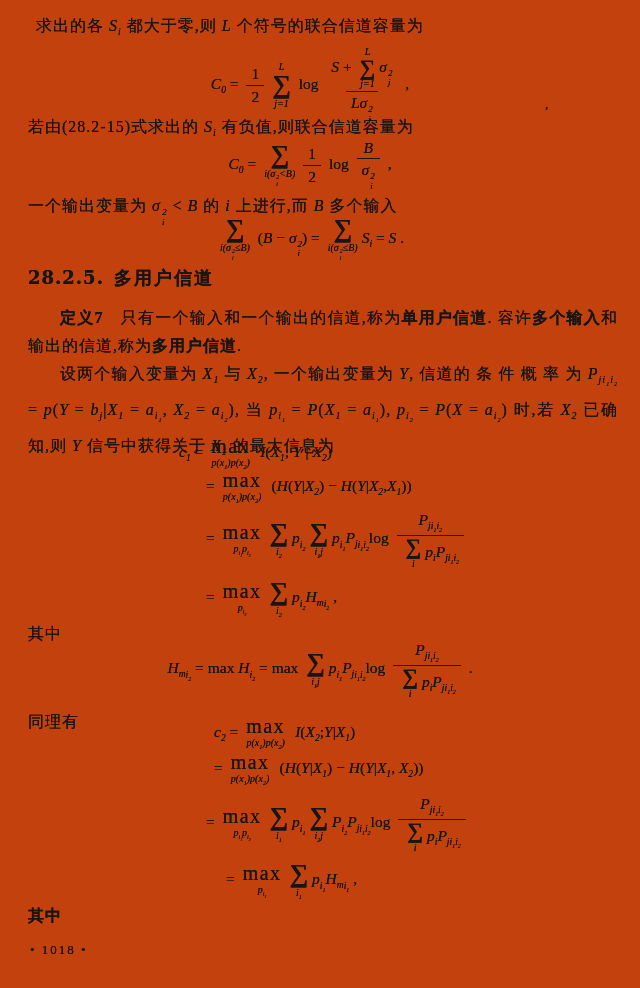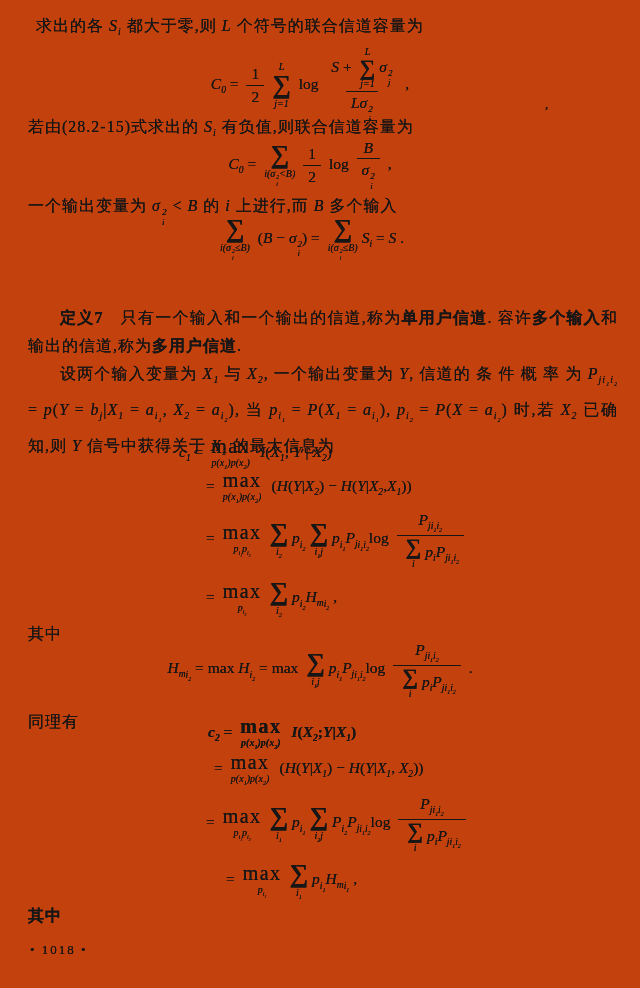--- a/index.html
+++ b/index.html
@@ -103,20 +103,23 @@
           <span class="ssu">2</span>
           <span class="ssd">i</span>
         </span></span><span class="tx">) = </span><span class="bo">
         <span class="sg">∑</span>
         <span class="lm"><span class="mv"><span class="vi">i</span></span><span class="tx">(</span><span class="mv"><span class="vi">σ</span><span class="ssk">
               <span class="ssu">2</span>
               <span class="ssd">i</span>
             </span></span><span class="tx">≤</span><span class="mv"><span class="vi">B</span></span><span class="tx">)</span></span>
       </span><span class="mv"><span class="vi">S</span><sub>i</sub></span><span class="tx"> = </span><span class="mv"><span class="vi">S</span></span><span class="tx"> .</span></div>
 
+  <div class="blk heading" style="top:266px;left:28px;">
+    <span class="hnum">28.2.5.</span><span>多用户信道</span>
+  </div>
 
   <div class="blk cjk para indent" style="top:304px;left:28px;line-height:28px;"><span class="tx bd">定义7</span><span class="tx">　只有一个输入和一个输出的信道,称为</span><span class="tx bd">单用户信道</span><span class="tx">. 容许</span><span class="tx bd">多个输入</span><span class="tx">和输出的信道,称为</span><span class="tx bd">多用户信道</span><span class="tx">.</span></div>
 
   <div class="blk cjk para indent" style="top:361px;left:28px;line-height:26px;"><span class="tx">设两个输入变量为 </span><span class="mv"><span class="vi">X</span><sub>1</sub></span><span class="tx"> 与 </span><span class="mv"><span class="vi">X</span><sub>2</sub></span><span class="tx">, 一个输出变量为 </span><span class="mv"><span class="vi">Y</span></span><span class="tx">, 信道的 条 件 概 率 为 </span><span class="mv"><span class="vi">P</span><sub><span class="mv"><span class="vi">j</span></span><span class="mv"><span class="vi">i</span><sub>1</sub></span><span class="mv"><span class="vi">i</span><sub>2</sub></span></sub></span><span class="tx"> = </span><span class="mv"><span class="vi">p</span></span><span class="tx">(</span><span class="mv"><span class="vi">Y</span></span><span class="tx"> = </span><span class="mv"><span class="vi">b</span><sub><span class="mv"><span class="vi">j</span></span></sub></span><span class="tx">|</span><span class="mv"><span class="vi">X</span><sub>1</sub></span><span class="tx"> = </span><span class="mv"><span class="vi">a</span><sub><span class="mv"><span class="vi">i</span><sub>1</sub></span></sub></span><span class="tx">, </span><span class="mv"><span class="vi">X</span><sub>2</sub></span><span class="tx"> = </span><span class="mv"><span class="vi">a</span><sub><span class="mv"><span class="vi">i</span><sub>2</sub></span></sub></span><span class="tx">), 当 </span><span class="mv"><span class="vi">p</span><sub><span class="mv"><span class="vi">i</span><sub>1</sub></span></sub></span><span class="tx"> = </span><span class="mv"><span class="vi">P</span></span><span class="tx">(</span><span class="mv"><span class="vi">X</span><sub>1</sub></span><span class="tx"> = </span><span class="mv"><span class="vi">a</span><sub><span class="mv"><span class="vi">i</span><sub>1</sub></span></sub></span><span class="tx">), </span><span class="mv"><span class="vi">p</span><sub><span class="mv"><span class="vi">i</span><sub>2</sub></span></sub></span><span class="tx"> = </span><span class="mv"><span class="vi">P</span></span><span class="tx">(</span><span class="mv"><span class="vi">X</span></span><span class="tx"> = </span><span class="mv"><span class="vi">a</span><sub><span class="mv"><span class="vi">i</span><sub>2</sub></span></sub></span><span class="tx">) 时,若 </span><span class="mv"><span class="vi">X</span><sub>2</sub></span><span class="tx"> 已确知,则 </span><span class="mv"><span class="vi">Y</span></span><span class="tx"> 信号中获得关于 </span><span class="mv"><span class="vi">X</span><sub>1</sub></span><span class="tx"> 的最大信息为</span></div>
 
   <div class="blk eqline" style="top:436px;left:179px;"><span class="mv"><span class="vi">c</span><sub>1</sub></span><span class="tx"> = </span><span class="mo">
         <span class="mx">max</span>
         <span class="lm"><span class="mv"><span class="vi">p</span></span><span class="tx">(</span><span class="mv"><span class="vi">x</span><sub>1</sub></span><span class="tx">)</span><span class="mv"><span class="vi">p</span></span><span class="tx">(</span><span class="mv"><span class="vi">x</span><sub>2</sub></span><span class="tx">)</span></span>
       </span><span class="gp" style="width: 6px;"></span><span class="mv"><span class="vi">I</span></span><span class="tx">(</span><span class="mv"><span class="vi">X</span><sub>1</sub></span><span class="tx">; </span><span class="mv"><span class="vi">Y</span></span><span class="tx"> | </span><span class="mv"><span class="vi">X</span><sub>2</sub></span><span class="tx">)</span></div>
   <div class="blk eqline" style="top:470px;left:206px;"><span class="tx">= </span><span class="mo">
@@ -155,21 +158,21 @@
       </span><span class="mv"><span class="vi">p</span><sub><span class="mv"><span class="vi">i</span><sub>1</sub></span></sub></span><span class="mv"><span class="vi">P</span><sub><span class="mv"><span class="vi">j</span></span><span class="mv"><span class="vi">i</span><sub>1</sub></span><span class="mv"><span class="vi">i</span><sub>2</sub></span></sub></span><span class="tx">log </span><span class="fr">
         <span class="fn"><span class="mv"><span class="vi">P</span><sub><span class="mv"><span class="vi">j</span></span><span class="mv"><span class="vi">i</span><sub>1</sub></span><span class="mv"><span class="vi">i</span><sub>2</sub></span></sub></span></span>
         <span class="fd"><span class="bo">
             <span class="sg">∑</span>
             <span class="lm"><span class="mv"><span class="vi">i</span></span></span>
           </span><span class="mv"><span class="vi">p</span><sub>i</sub></span><span class="mv"><span class="vi">P</span><sub><span class="mv"><span class="vi">j</span></span><span class="mv"><span class="vi">i</span><sub>1</sub></span><span class="mv"><span class="vi">i</span><sub>2</sub></span></sub></span></span>
       </span><span class="tx"> .</span></div>
 
   <div class="blk cjk" style="top:708px;left:28px;">同理有</div>
 
-  <div class="blk eqline" style="top:716px;left:208px;font-weight:bold;"><span class="mv"><span class="vi">c</span><sub>2</sub></span><span class="tx"> = </span><span class="mo">
+  <div class="blk eqline" style="top:716px;left:214px;"><span class="mv"><span class="vi">c</span><sub>2</sub></span><span class="tx"> = </span><span class="mo">
         <span class="mx">max</span>
         <span class="lm"><span class="mv"><span class="vi">p</span></span><span class="tx">(</span><span class="mv"><span class="vi">x</span><sub>1</sub></span><span class="tx">)</span><span class="mv"><span class="vi">p</span></span><span class="tx">(</span><span class="mv"><span class="vi">x</span><sub>2</sub></span><span class="tx">)</span></span>
       </span><span class="gp" style="width: 6px;"></span><span class="mv"><span class="vi">I</span></span><span class="tx">(</span><span class="mv"><span class="vi">X</span><sub>2</sub></span><span class="tx">;</span><span class="mv"><span class="vi">Y</span></span><span class="tx">|</span><span class="mv"><span class="vi">X</span><sub>1</sub></span><span class="tx">)</span></div>
   <div class="blk eqline" style="top:752px;left:214px;"><span class="tx">= </span><span class="mo">
         <span class="mx">max</span>
         <span class="lm"><span class="mv"><span class="vi">p</span></span><span class="tx">(</span><span class="mv"><span class="vi">x</span><sub>1</sub></span><span class="tx">)</span><span class="mv"><span class="vi">p</span></span><span class="tx">(</span><span class="mv"><span class="vi">x</span><sub>2</sub></span><span class="tx">)</span></span>
       </span><span class="gp" style="width: 6px;"></span><span class="tx">(</span><span class="mv"><span class="vi">H</span></span><span class="tx">(</span><span class="mv"><span class="vi">Y</span></span><span class="tx">|</span><span class="mv"><span class="vi">X</span><sub>1</sub></span><span class="tx">) − </span><span class="mv"><span class="vi">H</span></span><span class="tx">(</span><span class="mv"><span class="vi">Y</span></span><span class="tx">|</span><span class="mv"><span class="vi">X</span><sub>1</sub></span><span class="tx">, </span><span class="mv"><span class="vi">X</span><sub>2</sub></span><span class="tx">))</span></div>
   <div class="blk eqline" style="top:794px;left:206px;"><span class="tx">= </span><span class="mo">
         <span class="mx">max</span>
         <span class="lm"><span class="mv"><span class="vi">p</span><sub><span class="mv"><span class="vi">i</span><sub>1</sub></span></sub></span><span class="mv"><span class="vi">p</span><sub><span class="mv"><span class="vi">i</span><sub>2</sub></span></sub></span></span>

